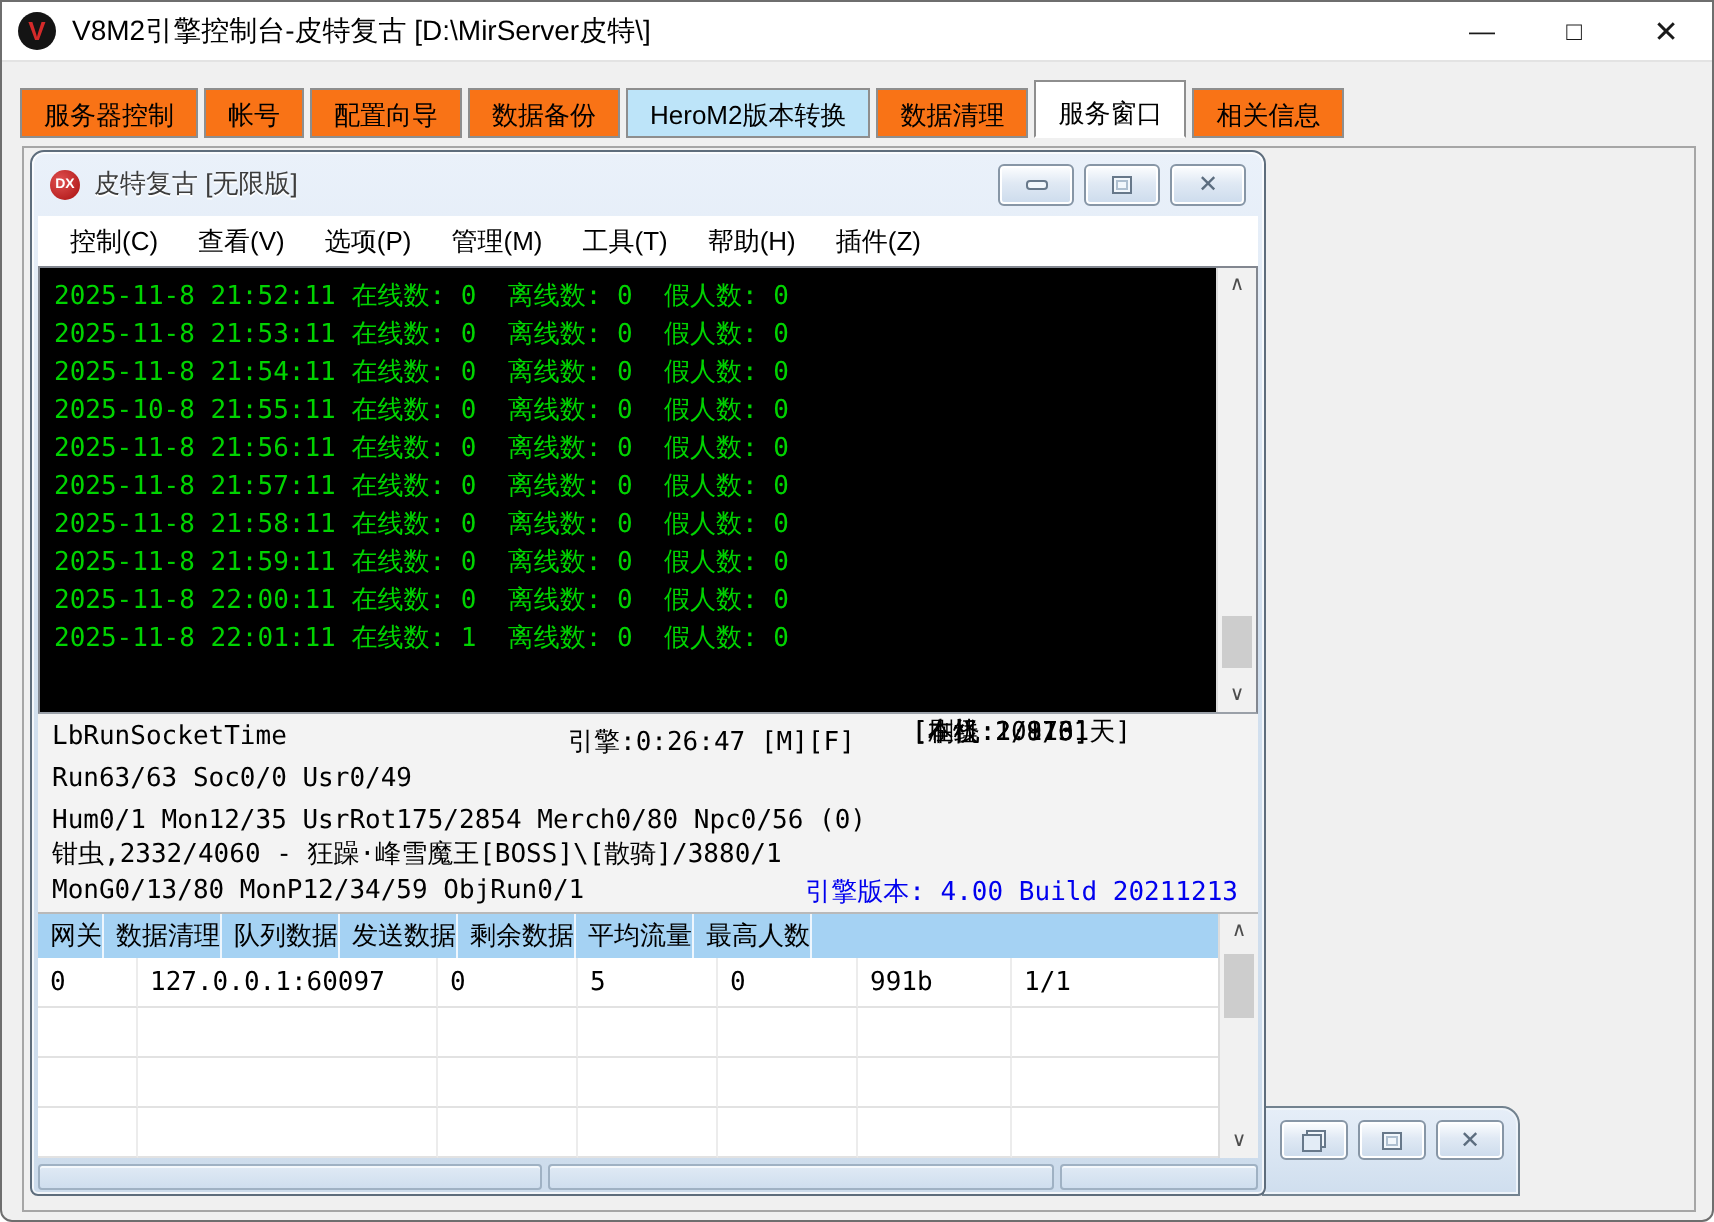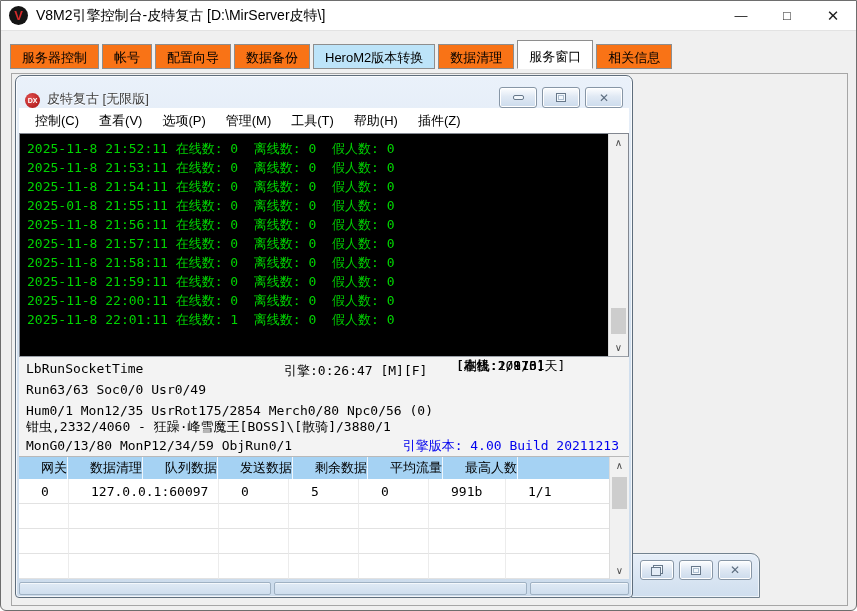--- a/index.html
+++ b/index.html
@@ -24,21 +24,21 @@
   .tabs{position:absolute;top:38px;left:9px;right:8px;height:30px;display:flex;align-items:flex-end;font-size:13px}
   .tab{border:1px solid #8e8e8e;background:#f97316;padding:4px 11px 5px;margin-right:3px;height:25px;white-space:nowrap;color:#000}
   .tab.highlight{background:var(--tab_highlight_bg)}
   .tab.active{background:#fff;height:29px;padding-top:7px;border-bottom:1px solid #fff;position:relative;z-index:2}
 
   
   .panel{position:absolute;top:72px;left:10px;width:837px;height:533px;border:1px solid #a6a6a6;background:#f0f0f0}
 
   
   .mdi{position:absolute;left:14px;top:74px;width:618px;height:523px;z-index:3;border:1px solid #5e6d7c;border-radius:7px 7px 4px 4px;background:linear-gradient(#eaf1fa,#d2e0ef 45%,#cddcec);box-shadow:inset 0 0 0 1px rgba(255,255,255,.75)}
-  .mdi-title{height:32px;display:flex;align-items:flex-end;padding:0 9px}
+  .mdi-title{height:32px;display:flex;align-items:center;padding:0 9px}
   .mdi-icon{width:15px;height:15px;border-radius:50%;background:radial-gradient(circle at 35% 35%,#e05050,#a80f0f);color:#fff;font:bold 7px/15px "Liberation Sans",sans-serif;text-align:center;flex:none}
   .mdi-title-text{margin-left:7px;font-size:13px;color:#3c3c3c;text-shadow:0 1px 0 #fff}
   .mdi-btns{margin-left:auto;display:flex;gap:5px}
   .mdi-btn{width:38px;height:21px;border:1px solid #8796a6;border-radius:3px;background:linear-gradient(#fdfeff,#e0e9f4 45%,#ccdbec);box-shadow:inset 0 0 0 1px #fff;display:flex;align-items:center;justify-content:center;color:#5c6d7f}
   .glyph-minbar{width:11px;height:5px;border:1px solid #67788a;border-radius:2px;background:#f2f7fc}
   .glyph-box{width:10px;height:9px;border:1px solid #67788a;background:#f2f7fc;position:relative}
   .glyph-box::after{content:'';position:absolute;inset:1px;border:1px solid #aebfd0}
   .glyph-x{font:bold 12px/12px "DejaVu Sans",sans-serif}
   .glyph-restore{position:relative;width:12px;height:11px}
   .glyph-restore::before{content:'';position:absolute;right:0;top:0;width:8px;height:7px;border:1px solid #67788a;background:#f2f7fc}
@@ -72,21 +72,21 @@
   .stat-right:nth-of-type(1){top:5px}
   .stat-right:nth-of-type(2){top:31px}
   .stat-right:nth-of-type(3){top:57px}
   .stat-version{position:absolute;right:10px;top:80px;color:var(--version_text);white-space:pre}
 
   
   .gw{flex:1;display:flex;background:#fff;overflow:hidden}
   .gw-main{flex:1;overflow:hidden}
   .tr{display:flex;height:25px}
   .tr.head{height:22px;background:var(--table_header_bg)}
-  .th,.td{flex:none;display:flex;align-items:center;padding-left:22px;overflow:hidden;white-space:nowrap}
+  .th,.td{flex:none;display:flex;align-items:center;padding-left:6px;overflow:hidden;white-space:nowrap}
   .th{font-size:13px;color:#000;border-right:1px solid #eef6fd}
   .td{font-size:13px;font-family:"DejaVu Sans Mono","Liberation Mono",monospace;border-right:1px solid #ececec;border-bottom:1px solid #e2e2e2;background:#fff}
   .c1{width:50px}.c2{width:150px}.c3{width:70px}.c4{width:70px}.c5{width:70px}.c6{width:77px}.c7{width:103px;border-right:none}
   .gw .sb{border-left:1px solid #dcdcdc}
 
   
   .mdi-statusbar{position:absolute;left:3px;right:3px;bottom:2px;height:13px;display:flex;gap:3px}
   .mdi-pane{border:1px solid #9fb1c3;border-radius:2px;background:linear-gradient(#e0eaf5,#cfdeee);box-shadow:inset 0 1px 0 #f4f8fc}
   .mdi-pane.p1{width:252px}.mdi-pane.p2{width:253px}.mdi-pane.p3{flex:1}
 
@@ -184,21 +184,21 @@
 
       <div class="console-wrap">
         <div class="console">
 
             <div class="console-line">2025-11-8 21:52:11 在线数: 0  离线数: 0  假人数: 0</div>
 
             <div class="console-line">2025-11-8 21:53:11 在线数: 0  离线数: 0  假人数: 0</div>
 
             <div class="console-line">2025-11-8 21:54:11 在线数: 0  离线数: 0  假人数: 0</div>
 
-            <div class="console-line">2025-01-8 21:55:11 在线数: 0  离线数: 0  假人数: 0</div>
+            <div class="console-line">2025-10-8 21:55:11 在线数: 0  离线数: 0  假人数: 0</div>
 
             <div class="console-line">2025-11-8 21:56:11 在线数: 0  离线数: 0  假人数: 0</div>
 
             <div class="console-line">2025-11-8 21:57:11 在线数: 0  离线数: 0  假人数: 0</div>
 
             <div class="console-line">2025-11-8 21:58:11 在线数: 0  离线数: 0  假人数: 0</div>
 
             <div class="console-line">2025-11-8 21:59:11 在线数: 0  离线数: 0  假人数: 0</div>
 
             <div class="console-line">2025-11-8 22:00:11 在线数: 0  离线数: 0  假人数: 0</div>

